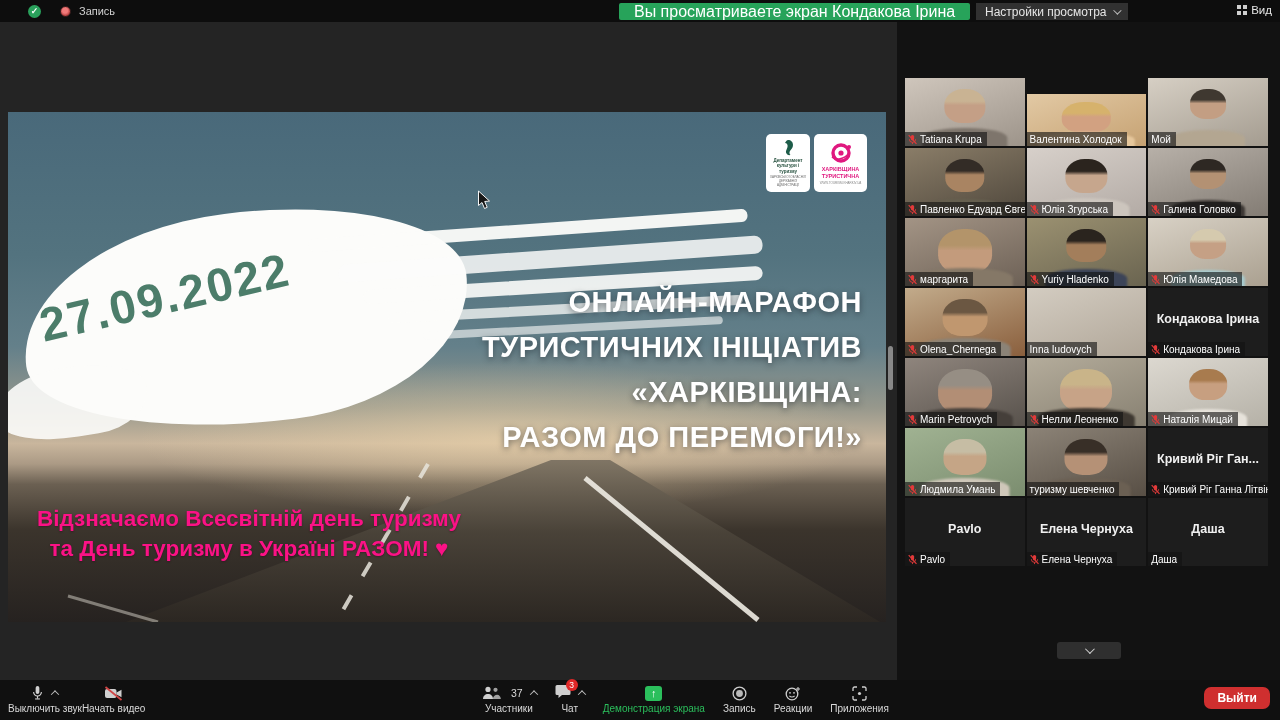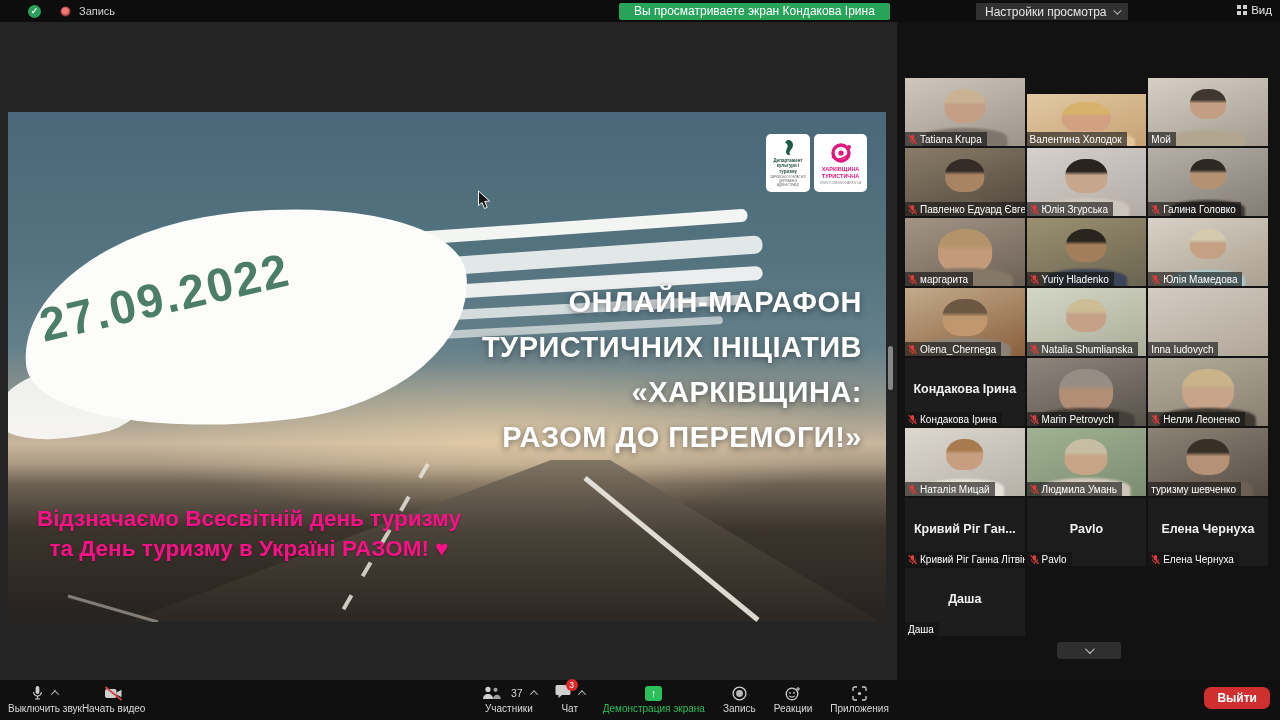--- a/index.html
+++ b/index.html
@@ -7,21 +7,21 @@
               font-family:"Liberation Sans", sans-serif; }
 
   
   #top-bar { position:absolute; left:0; top:0; width:1280px; height:22px; background:#0d0d0d; z-index:40; }
   #shield-ic { position:absolute; left:28px; top:5px; width:13px; height:13px; border-radius:50%;
                background:#2aa15c; color:#fff; font-size:9px; line-height:13px; text-align:center; font-weight:bold;}
   #rec-ic { position:absolute; left:60px; top:6px; width:11px; height:11px; border-radius:50%;
             background:radial-gradient(circle at 45% 40%, #f07a7a 0 35%, #b23737 75%); border:1px solid #402020;}
   #rec-label { position:absolute; left:79px; top:5px; font-size:11px; color:#d2d2d2; }
   #view-banner { position:absolute; left:619px; top:3px; height:17px; line-height:17px; padding:0 15px;
-                 background:#27a35a; color:#fff; font-size:12px; border-radius:2px; }
+                 background:#27a35a; color:#fff; font-size:16px; border-radius:2px; }
   #view-settings { position:absolute; left:976px; top:3px; height:17px; line-height:16px; padding:0 9px;
                    background:#313131; color:#e6e6e6; font-size:12px; border-radius:0; display:flex; align-items:center; gap:6px;}
   #view-btn { position:absolute; right:8px; top:4px; color:#e6e6e6; font-size:11.5px; display:flex; align-items:center; gap:4px;}
   .grid-ic { display:inline-block; width:10px; height:10px;
              background:
               linear-gradient(#cfcfcf,#cfcfcf) 0 0/4px 4px no-repeat,
               linear-gradient(#cfcfcf,#cfcfcf) 6px 0/4px 4px no-repeat,
               linear-gradient(#cfcfcf,#cfcfcf) 0 6px/4px 4px no-repeat,
               linear-gradient(#cfcfcf,#cfcfcf) 6px 6px/4px 4px no-repeat; }
   .chev { display:inline-block; width:6px; height:6px; border-right:1.5px solid #bdbdbd; border-bottom:1.5px solid #bdbdbd; }
@@ -334,37 +334,20 @@
               <rect x="3.2" y="0.5" width="3.6" height="6" rx="1.8" fill="#e23a3a"></rect>
               <path d="M1.5 5.2a3.5 3.5 0 0 0 7 0" fill="none" stroke="#e23a3a" stroke-width="1"></path>
               <line x1="5" y1="8.7" x2="5" y2="10.6" stroke="#e23a3a" stroke-width="1"></line>
               <line x1="0.8" y1="0.6" x2="9.4" y2="10.4" stroke="#e23a3a" stroke-width="1.3"></line>
             </svg>
           </span>
           <span>Olena_Chernega</span>
         </div>
       </div>
       <div class="tile">
-        <div class="vid" style="background: linear-gradient(160deg, rgb(211, 215, 197), rgb(169, 173, 153));">
-          <div class="p-head" style="background: linear-gradient(rgb(204, 189, 150) 0%, rgb(204, 189, 150) 36%, rgb(197, 162, 135) 48%, rgb(197, 162, 135) 100%); width: 33%; height: 48.4%;"></div>
-          <div class="p-body" style="background: rgb(181, 185, 172); width: 68.2%; height: 28.6%;"></div>
-        </div>
-        <div class="tag">
-          <span class="micoff">
-            <svg width="9" height="11" viewBox="0 0 10 11">
-              <rect x="3.2" y="0.5" width="3.6" height="6" rx="1.8" fill="#e23a3a"></rect>
-              <path d="M1.5 5.2a3.5 3.5 0 0 0 7 0" fill="none" stroke="#e23a3a" stroke-width="1"></path>
-              <line x1="5" y1="8.7" x2="5" y2="10.6" stroke="#e23a3a" stroke-width="1"></line>
-              <line x1="0.8" y1="0.6" x2="9.4" y2="10.4" stroke="#e23a3a" stroke-width="1.3"></line>
-            </svg>
-          </span>
-          <span>Natalia Shumlianska</span>
-        </div>
-      </div>
-      <div class="tile">
         <div class="vid" style="background: linear-gradient(160deg, rgb(211, 204, 193), rgb(177, 167, 153));"></div>
         <div class="tag">
           <span>Inna Iudovych</span>
         </div>
       </div>
       <div class="tile">
         <div class="center-name">Кондакова Ірина</div>
         <div class="tag">
           <span class="micoff">
             <svg width="9" height="11" viewBox="0 0 10 11">

